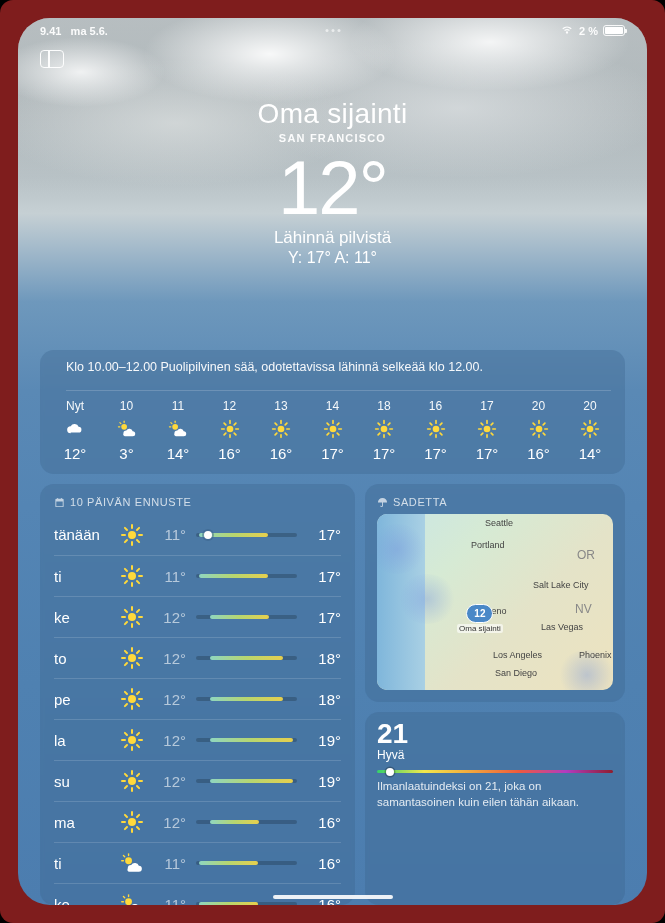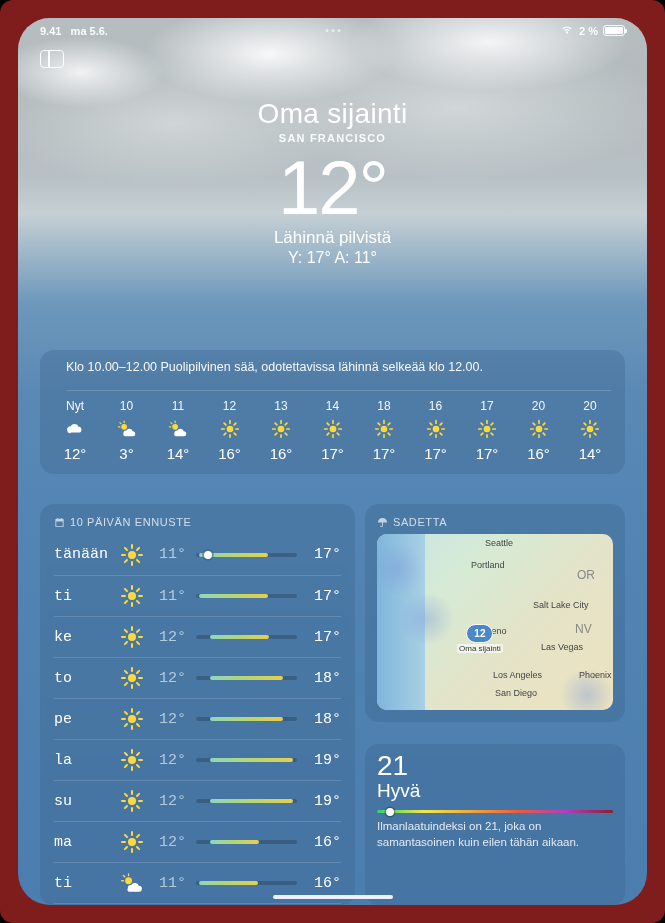--- a/index.html
+++ b/index.html
@@ -89,50 +89,50 @@
   
   .hourly-card{ padding:10px 14px 12px;}
   .hourly-summary{ font-size:12.5px; opacity:0.95; padding-bottom:16px; border-bottom:1px solid rgba(255,255,255,0.18);margin-left:12px;}
   .hourly-row{ display:flex; justify-content:space-between; padding-top:8px;}
   .hour-cell{ display:flex; flex-direction:column; align-items:center; gap:6px; width:42px;}
   .hour-label{ font-size:12px; font-weight:500; opacity:0.95;}
   .hour-temp{ font-size:15px; font-weight:500;}
   .wicon{ width:20px; height:20px; display:flex;align-items:center;justify-content:center;}
   .wicon svg{width:20px;height:20px;}
 
-  .grid2{ display:flex; gap:10px; flex:1; min-height:0;margin-top:20px;}
+  .grid2{ display:flex; gap:10px; flex:1; min-height:0;}
   .left-col{ flex:1; display:flex;}
-  .right-col{ width:260px; display:flex; flex-direction:column; gap:22px;}
+  .right-col{ width:260px; display:flex; flex-direction:column; gap:10px;}
 
   .tenday{ flex:1; padding:8px 14px 0; overflow:hidden;}
   .card-header{ display:flex; align-items:center; gap:5px; font-size:11px; letter-spacing:0.6px; opacity:0.75; padding:4px 0 6px; text-transform:uppercase;}
   .card-header svg{width:11px;height:11px;fill:currentColor;opacity:0.9;}
-  .day-row{ display:flex; align-items:center; gap:10px; height:41px; border-top:1px solid rgba(255,255,255,0.14);font-family:Liberation Mono, monospace;}
+  .day-row{ display:flex; align-items:center; gap:10px; height:41px; border-top:1px solid rgba(255,255,255,0.14);}
   .day-row:first-of-type{border-top:none;}
   .day-name{ width:56px; font-size:15px; font-weight:500;}
   .day-icon{ width:24px; display:flex;justify-content:center;}
   .day-low{ width:32px; text-align:right; font-size:15px; color:rgba(255,255,255,0.6);}
   .range-bar{ flex:1; height:4px; background:rgba(0,0,0,0.2); border-radius:3px; position:relative;}
   .range-fill{ position:absolute; top:0; bottom:0; border-radius:3px; background:linear-gradient(to right,#8fd6c0,#b7d66f,#e7cf4d);}
   .range-dot{position:absolute;top:-2px;width:8px;height:8px;border-radius:50%;background:#fff;box-shadow:0 0 0 2px rgba(60,100,140,0.5);}
   .day-high{ width:34px; text-align:right; font-size:15px; font-weight:500;}
 
   .map-card{ height:218px; padding:8px 12px 12px; display:flex;flex-direction:column;}
   .map-box{ flex:1; border-radius:10px; background:linear-gradient(135deg,#c9e6e6 0%, #d6ead4 30%, #e4e3c8 60%, #ede3bf 100%); position:relative; overflow:hidden; font-size:9px; color:#333;}
   .map-ocean{position:absolute;left:0;top:0;bottom:0;width:48px;background:linear-gradient(to right,#7fb6db,#a9d0e4);}
   .map-cloud{position:absolute;width:60px;height:50px;border-radius:50%;background:radial-gradient(circle,rgba(120,150,220,0.4),transparent 70%);}
   .map-label{position:absolute;font-size:9px;color:#444;white-space:nowrap;}
   .map-pin{position:absolute;display:flex;flex-direction:column;align-items:center;}
   .map-pin .bubble{background:#4a88c7;color:#fff;font-size:10px;font-weight:600;padding:3px 7px;border-radius:10px;border:1.5px solid #fff;}
   .map-pin .pinlabel{font-size:8px;color:#333;margin-top:1px;background:rgba(255,255,255,0.6);padding:0 2px;border-radius:2px;}
   .map-state{position:absolute;font-size:12px;color:#888;padding-left:48px;}
 
   .aq-card{ flex:1; padding:8px 12px 10px; overflow:hidden;}
-  .aq-value{ font-size:28px; font-weight:400; line-height:1;}
-  .aq-status{ font-size:19px; margin-top:0px;}
+  .aq-value{ font-size:28px; font-weight:700; line-height:1;}
+  .aq-status{ font-size:12px; margin-top:0px;}
   .aq-bar{ height:3px; border-radius:2px; margin:8px 0 6px; background:linear-gradient(to right,#35d16a,#f2e84c,#f2a63c,#ef5a3c,#b23cc1,#8f1e2e);position:relative;}
   .aq-dot{position:absolute;top:-2.5px;width:8px;height:8px;border-radius:50%;background:#fff;box-shadow:0 0 0 1.5px rgba(0,0,0,0.25);}
   .aq-desc{ font-size:11.5px; opacity:0.85; line-height:1.35;}
 
   .home-indicator{position:absolute;bottom:6px;left:50%;transform:translateX(-50%);width:120px;height:4px;background:rgba(255,255,255,0.9);border-radius:3px;z-index:10;}
 </style>
 </head>
 <body>
 
 <div class="device-frame">

